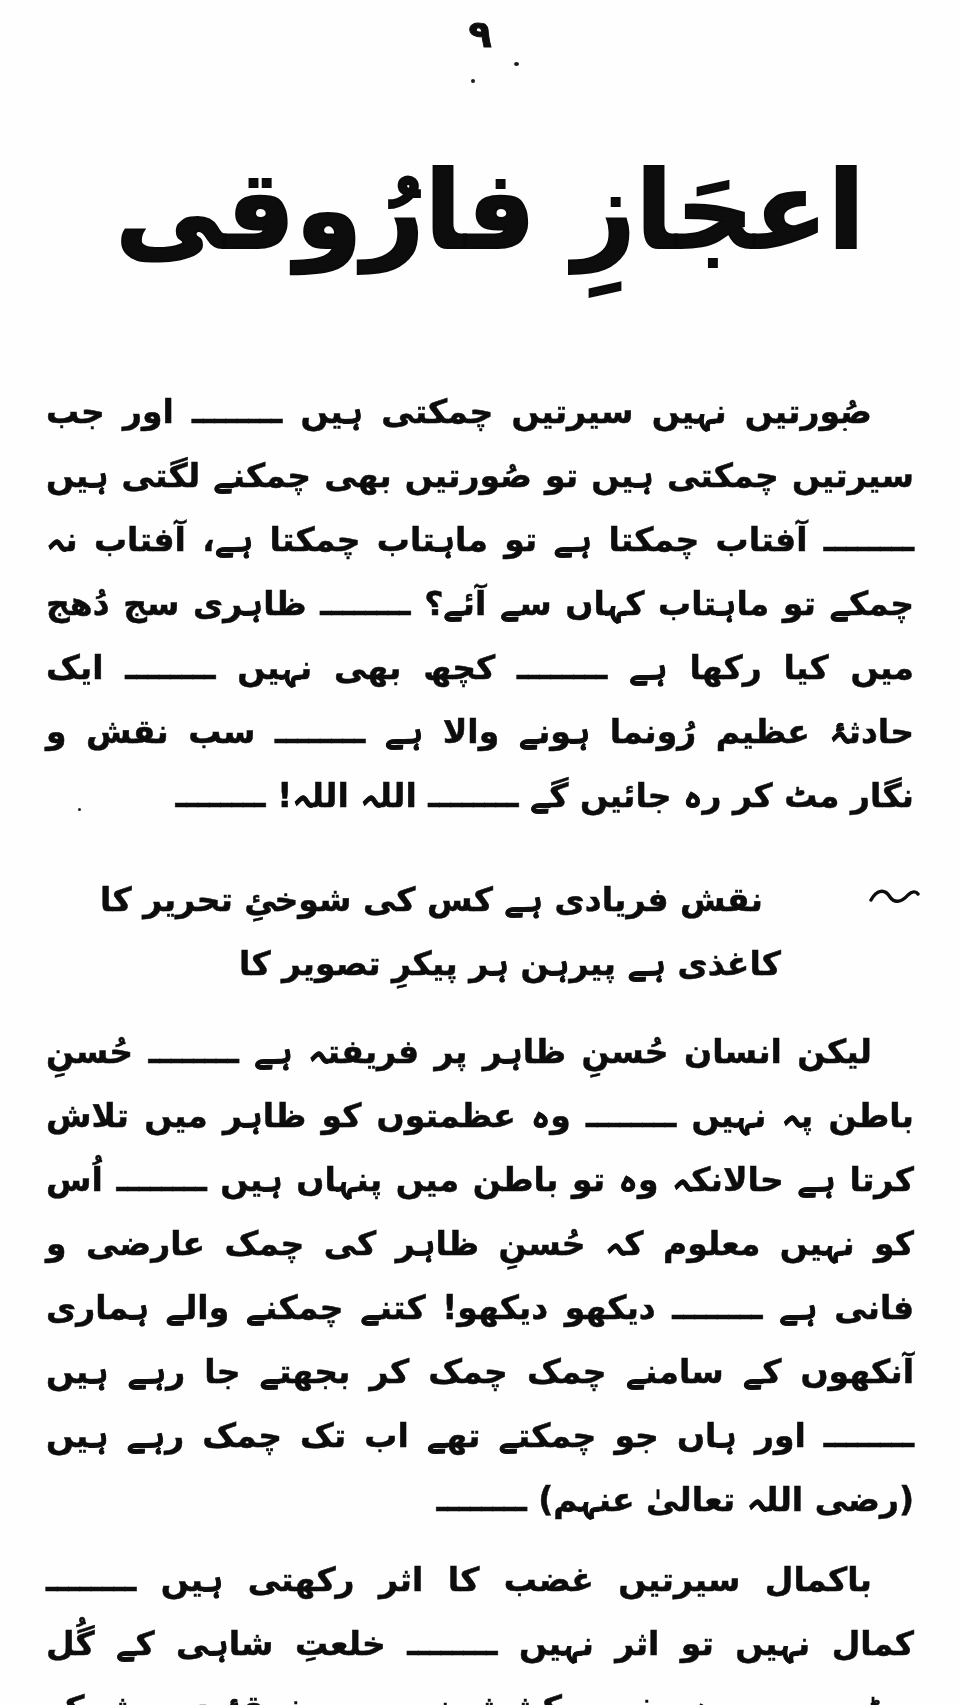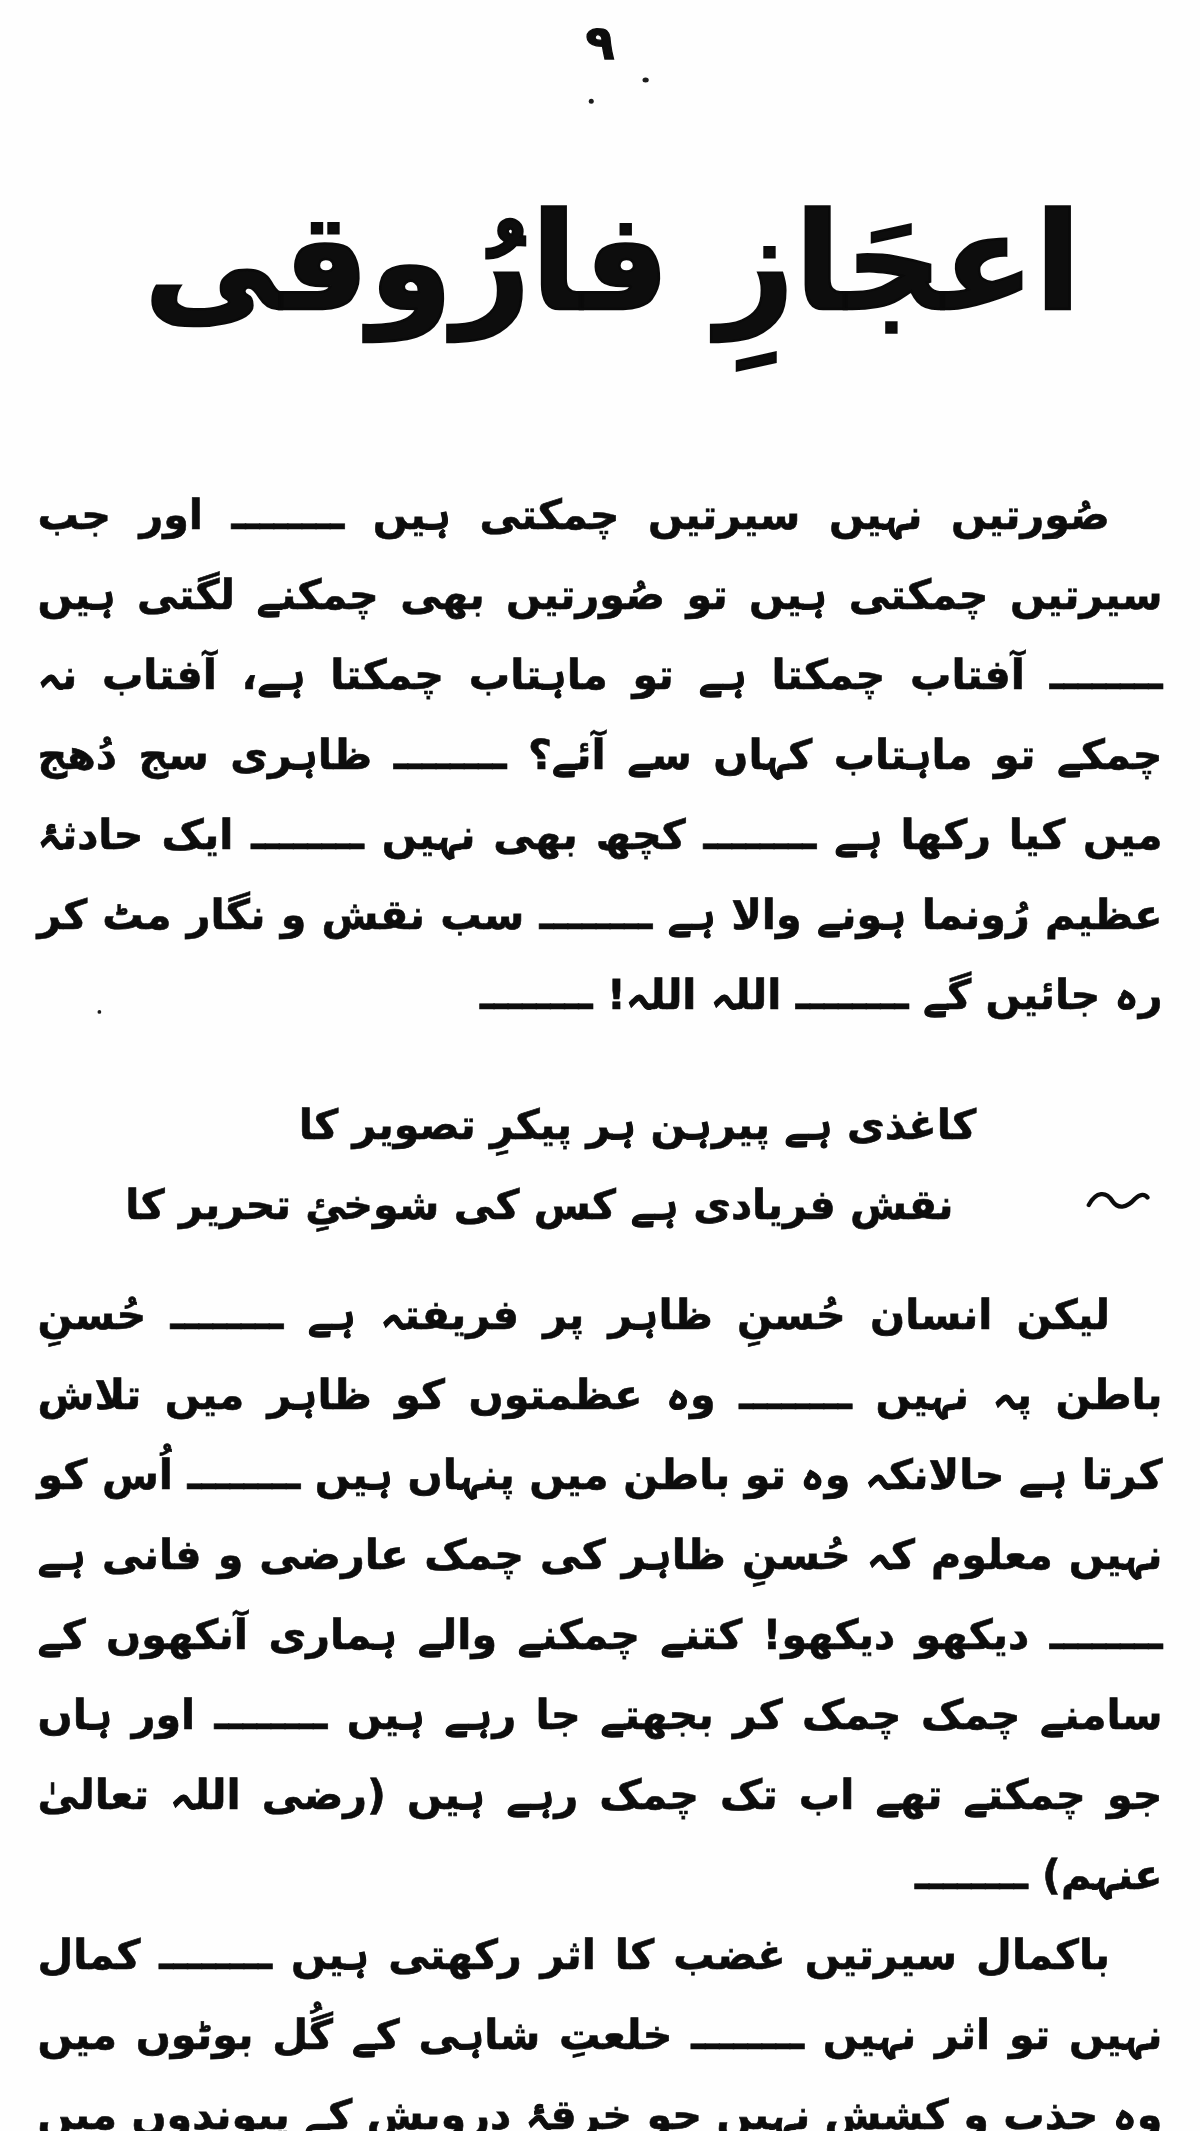--- a/index.html
+++ b/index.html
@@ -39,21 +39,21 @@
     direction: rtl;
     margin-top: 72px;
     padding: 0 30px;
     font-size: 33px;
     font-weight: bold;
     line-height: 64px;
     text-align: justify;
     -webkit-text-stroke: 0.5px #111;
   }
   .para {
-    margin: 0;
+    margin: 16px;
     text-indent: 42px;
   }
   .verse {
     direction: rtl;
     text-align: center;
     margin: 40px 0 24px 0;
     position: relative;
     left: 30px;
     text-indent: 0;
   }
@@ -87,28 +87,28 @@
   <div class="page-number">۹</div>
 
   <h1 class="book-title">اعجَازِ فارُوقی</h1>
 
   <div class="body-text">
 
     <p class="para">صُورتیں نہیں سیرتیں چمکتی ہیں ــــــــ اور جب سیرتیں چمکتی ہیں تو صُورتیں بھی چمکنے لگتی ہیں ــــــــ آفتاب چمکتا ہے تو ماہتاب چمکتا ہے، آفتاب نہ چمکے تو ماہتاب کہاں سے آئے؟ ــــــــ ظاہری سج دُھج میں کیا رکھا ہے ــــــــ کچھ بھی نہیں ــــــــ ایک حادثۂ عظیم رُونما ہونے والا ہے ــــــــ سب نقش و نگار مٹ کر رہ جائیں گے ــــــــ اللہ اللہ! ــــــــ</p>
 
     <div class="verse">
       <div class="verse-line">
-        <span>کاغذی ہے پیرہن ہر پیکرِ تصویر کا</span>
-      </div>
-      <div class="verse-line">
         <span class="verse-marker">
           <svg width="52" height="24" viewBox="0 0 52 24" aria-hidden="true">
             <path d="M3 15 C 9 4, 17 4, 22 12 C 26 18, 33 18, 40 10 C 44 6, 48 6, 50 9" fill="none" stroke="#0d0d0d" stroke-width="3.4" stroke-linecap="round"></path>
           </svg>
         </span><span>نقش فریادی ہے کس کی شوخئِ تحریر کا</span>
+      </div>
+      <div class="verse-line">
+        <span>کاغذی ہے پیرہن ہر پیکرِ تصویر کا</span>
       </div>
     </div>
 
     <p class="para">لیکن انسان حُسنِ ظاہر پر فریفتہ ہے ــــــــ حُسنِ باطن پہ نہیں ــــــــ وہ عظمتوں کو ظاہر میں تلاش کرتا ہے حالانکہ وہ تو باطن میں پنہاں ہیں ــــــــ اُس کو نہیں معلوم کہ حُسنِ ظاہر کی چمک عارضی و فانی ہے ــــــــ دیکھو دیکھو! کتنے چمکنے والے ہماری آنکھوں کے سامنے چمک چمک کر بجھتے جا رہے ہیں ــــــــ اور ہاں جو چمکتے تھے اب تک چمک رہے ہیں (رضی اللہ تعالیٰ عنہم) ــــــــ</p>
 
     <p class="para">باکمال سیرتیں غضب کا اثر رکھتی ہیں ــــــــ کمال نہیں تو اثر نہیں ــــــــ خلعتِ شاہی کے گُل بوٹوں میں وہ جذب و کشش نہیں جو خرقۂ درویش کے پیوندوں میں ہے ــــــــ ایک ایک پیوند لختِ جگر و پارۂ دل بنا ہوا ہے ــــــــ اللہ اللہ کس بلا کا اثر ہے کہ خوش پوشوں نے جامہائے رنگین تار تار کر ڈالے۔</p>
 
   </div>
 </div>
 

